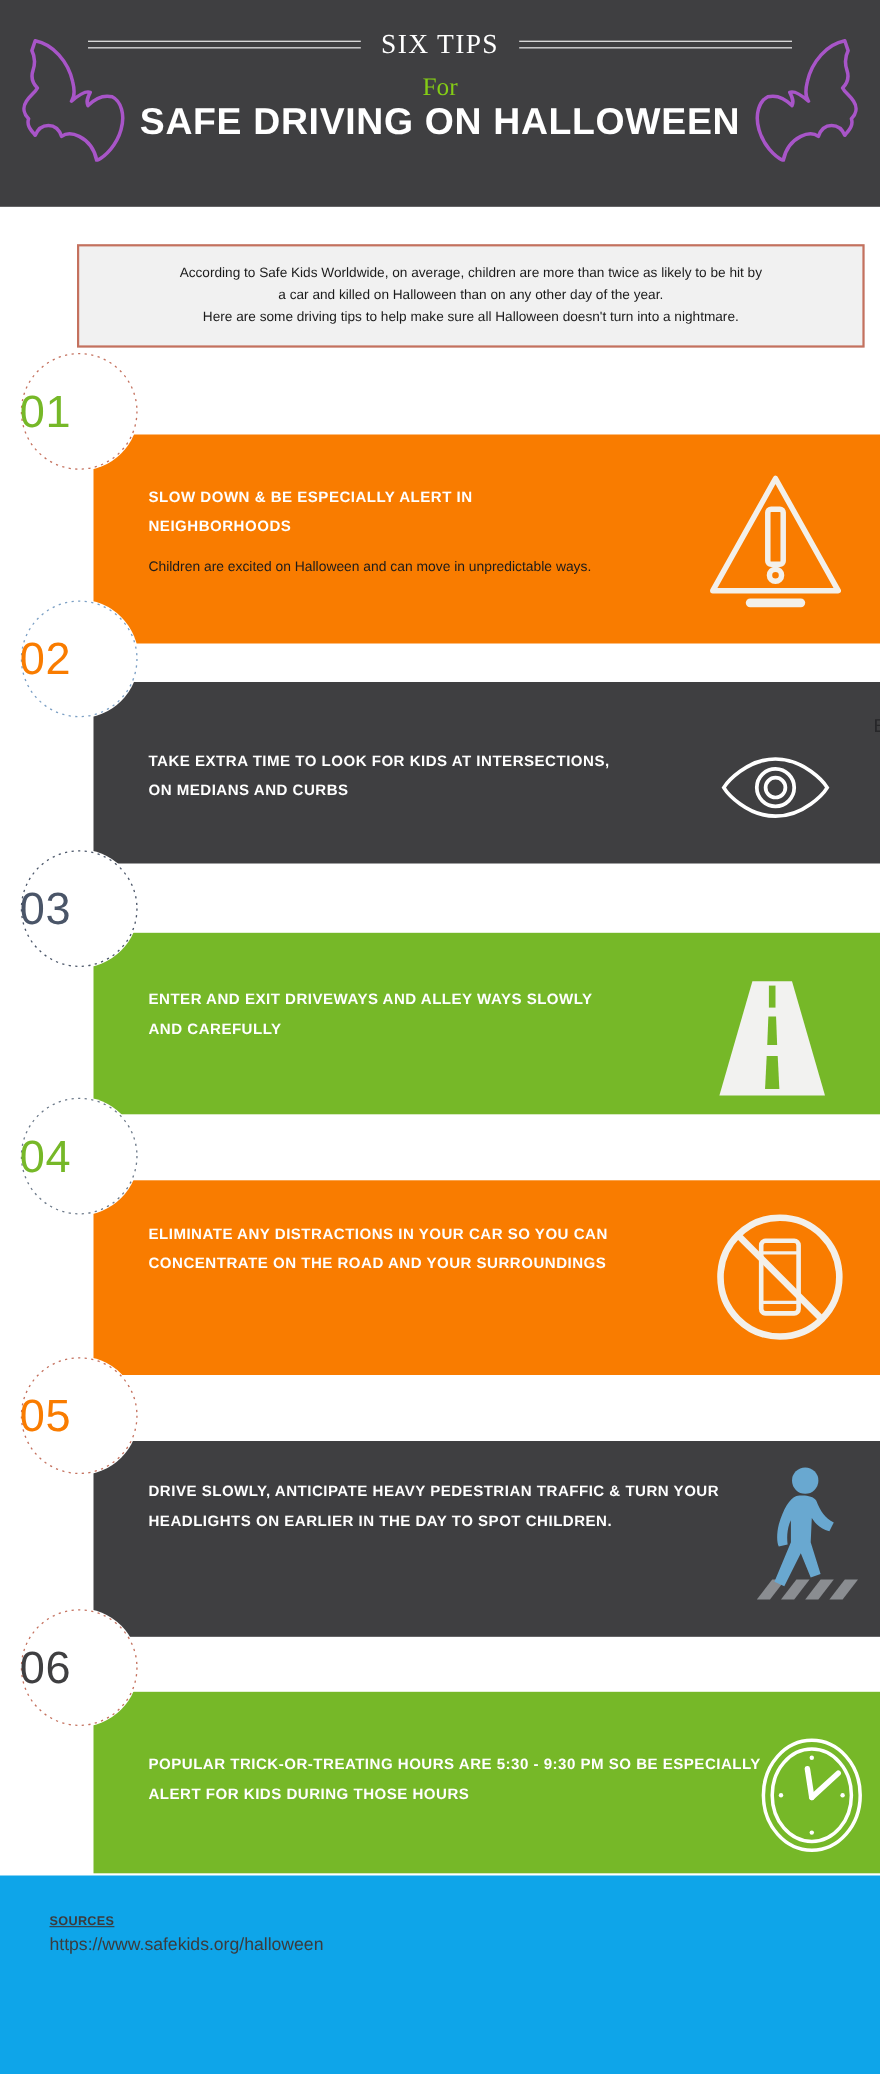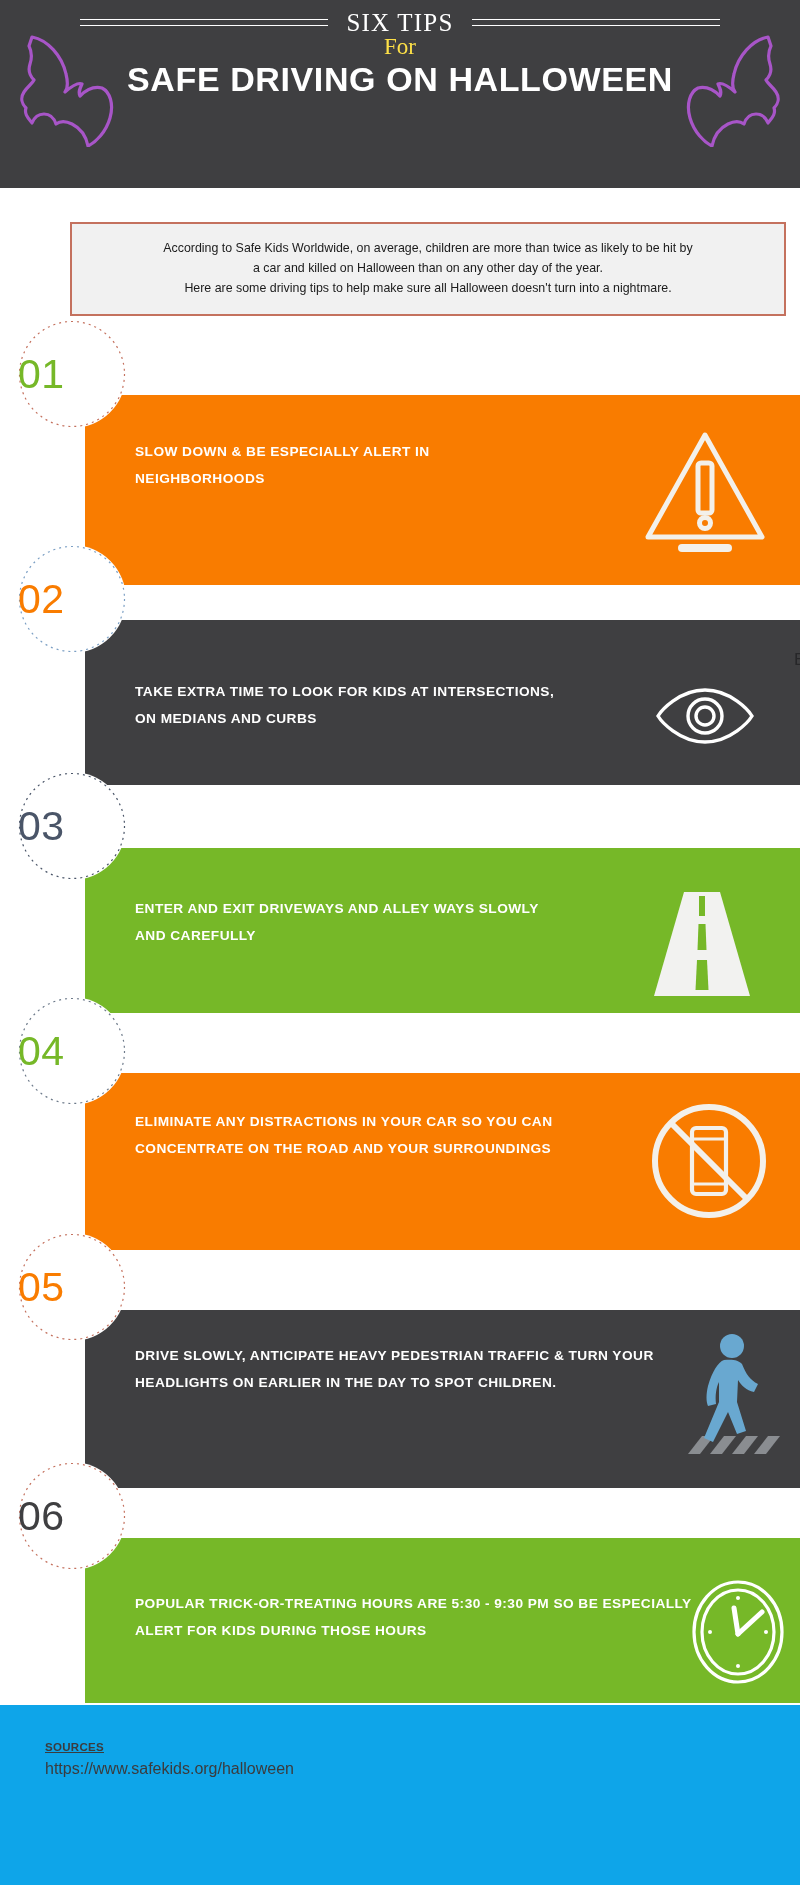--- a/index.html
+++ b/index.html
@@ -17,35 +17,35 @@
     background:#3f3f41;
   }
   .bat { position:absolute; top:22px; }
   .bat.left  { left:10px; }
   .bat.right { right:10px; }
   .bat svg { display:block; }
 
   .hdr-center {
     position:absolute; left:0; top:0; width:800px; height:188px;
     display:flex; flex-direction:column; align-items:center; justify-content:flex-start;
-    padding-top:10px;
+    padding-top:28px;
   }
   .rule-row { display:flex; align-items:center; justify-content:center; width:640px; }
   .rule {
     flex:1 1 auto; height:7px;
     border-top:1.5px solid #ffffff; border-bottom:1.5px solid #ffffff;
   }
   .six-tips {
     font-family:"Liberation Serif", serif;
     color:#ffffff; font-size:25px; letter-spacing:1.2px;
     padding:0 18px; white-space:nowrap; line-height:1;
   }
   .for-word {
     font-family:"Liberation Serif", serif;
-    color:#fde047; font-size:23px; margin-top:0; line-height:1;
+    color:#84cc16; font-size:23px; margin-top:14px; line-height:1;
   }
   .main-title {
     color:#ffffff; font-size:34px; font-weight:bold;
     letter-spacing:0.6px; margin-top:4px; line-height:1;
     white-space:nowrap;
   }
 
   
   .intro-box {
     position:absolute; left:70px; top:222px; width:716px;
@@ -169,20 +169,21 @@
 <div class="tip">
   <div class="tip-band" style="top:395px; width:715px; height:190px; background:#f97c00;"></div>
   <div class="tip-circle" style="top:320px;">
     <svg class="ring" viewBox="0 0 108 108">
       <circle cx="54" cy="54" r="52.5" fill="none" stroke="#c4715e" stroke-width="1.2" stroke-dasharray="2 4"></circle>
     </svg>
     <span class="tip-num" style="color:#76b828;">01</span>
   </div>
   <div class="tip-text" style="top:438px; width:420px;">
     <div class="tip-head">SLOW DOWN &amp; BE ESPECIALLY ALERT IN NEIGHBORHOODS</div>
+    <div class="tip-sub">Children are excited on Halloween and can move in unpredictable ways.</div>
   </div>
   <div class="tip-icon" style="top:425px; left:640px;">
     <svg width="130" height="130" viewBox="0 0 130 130">
       <path d="M65 10 L122 112 L8 112 Z" fill="none" stroke="#f3f0ea" stroke-width="5" stroke-linejoin="round"></path>
       <rect x="58" y="38" width="14" height="50" rx="3" fill="none" stroke="#f3f0ea" stroke-width="5"></rect>
       <circle cx="65" cy="98" r="5.5" fill="none" stroke="#f3f0ea" stroke-width="5"></circle>
       <rect x="38" y="119" width="54" height="8" rx="4" fill="#f3f0ea"></rect>
     </svg>
   </div>
 </div>

